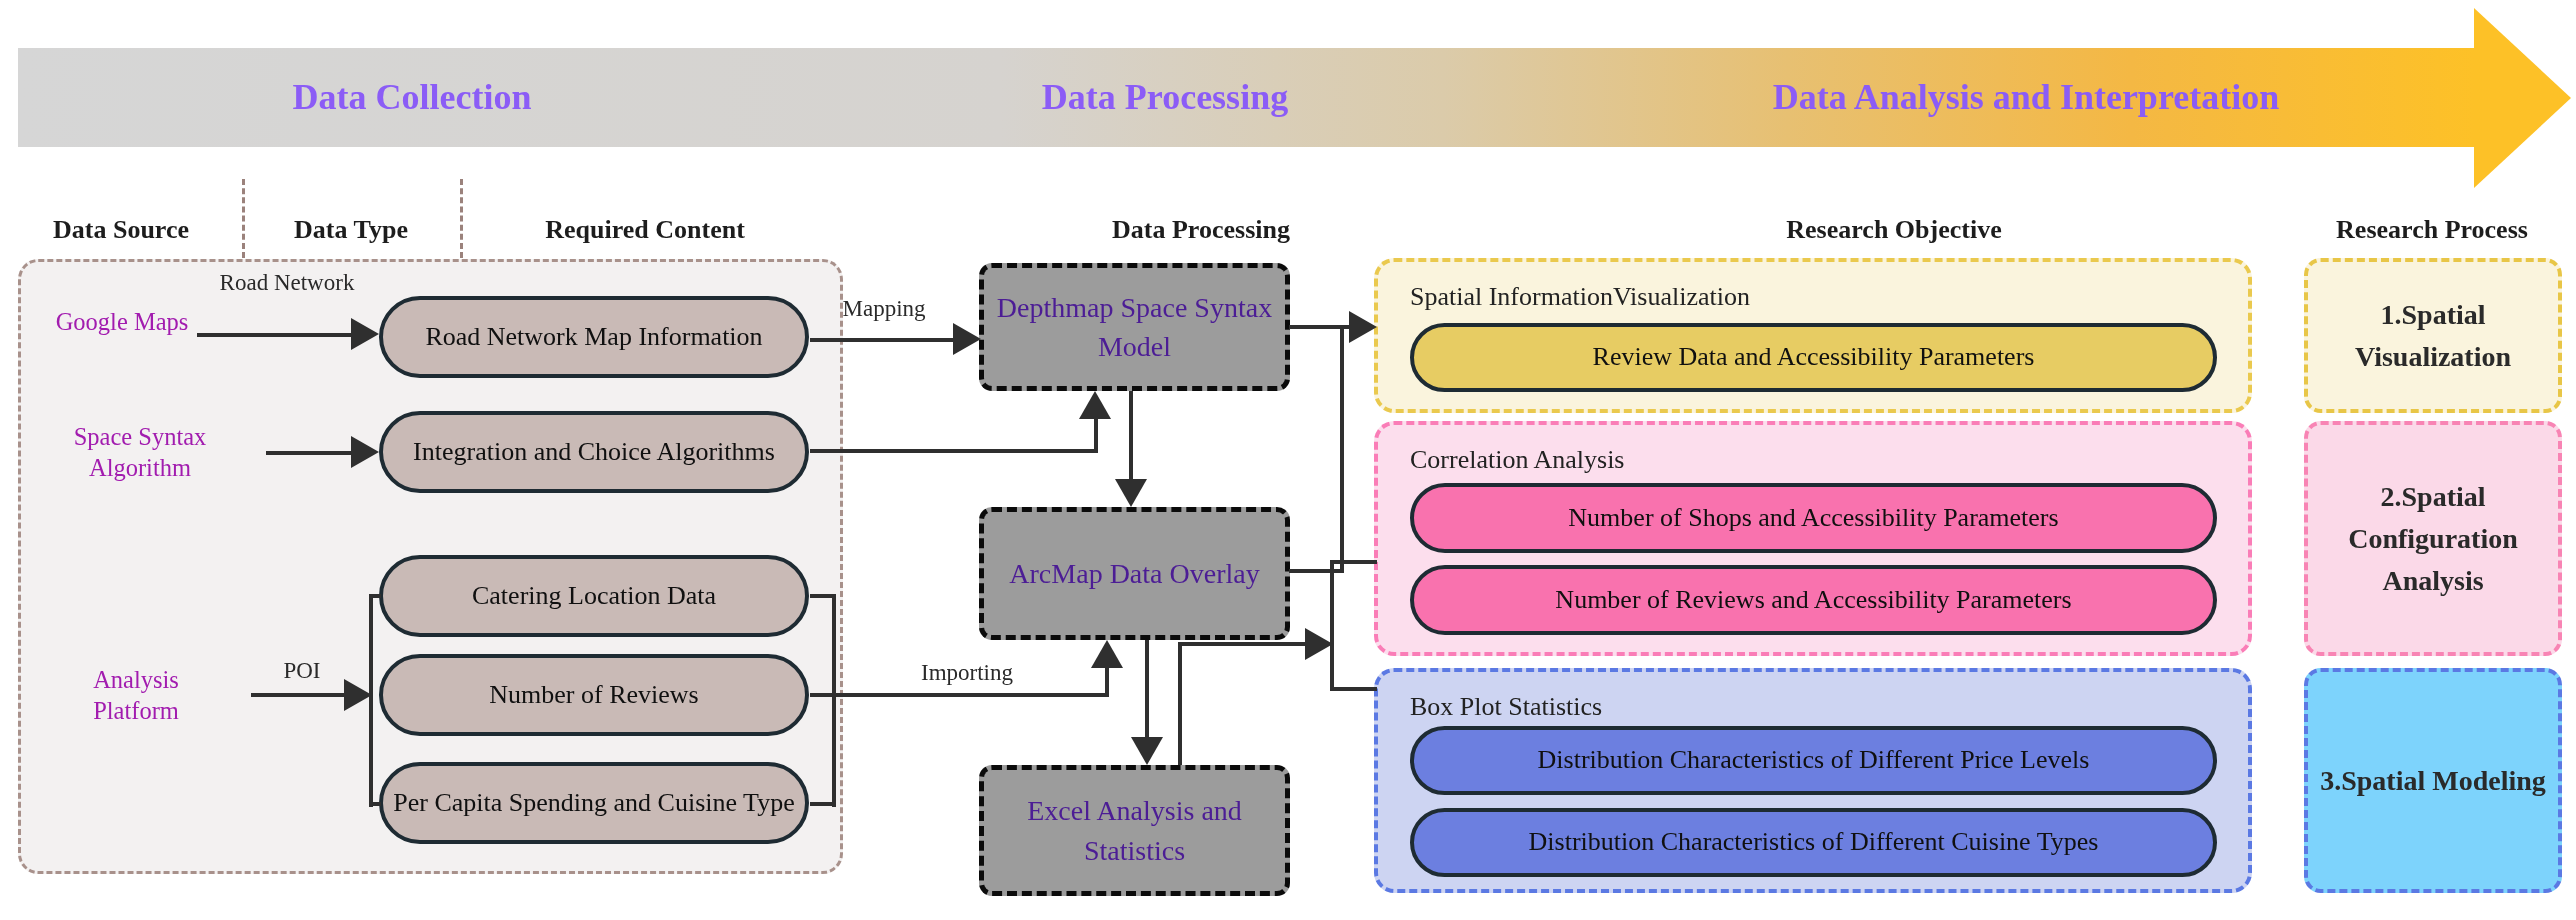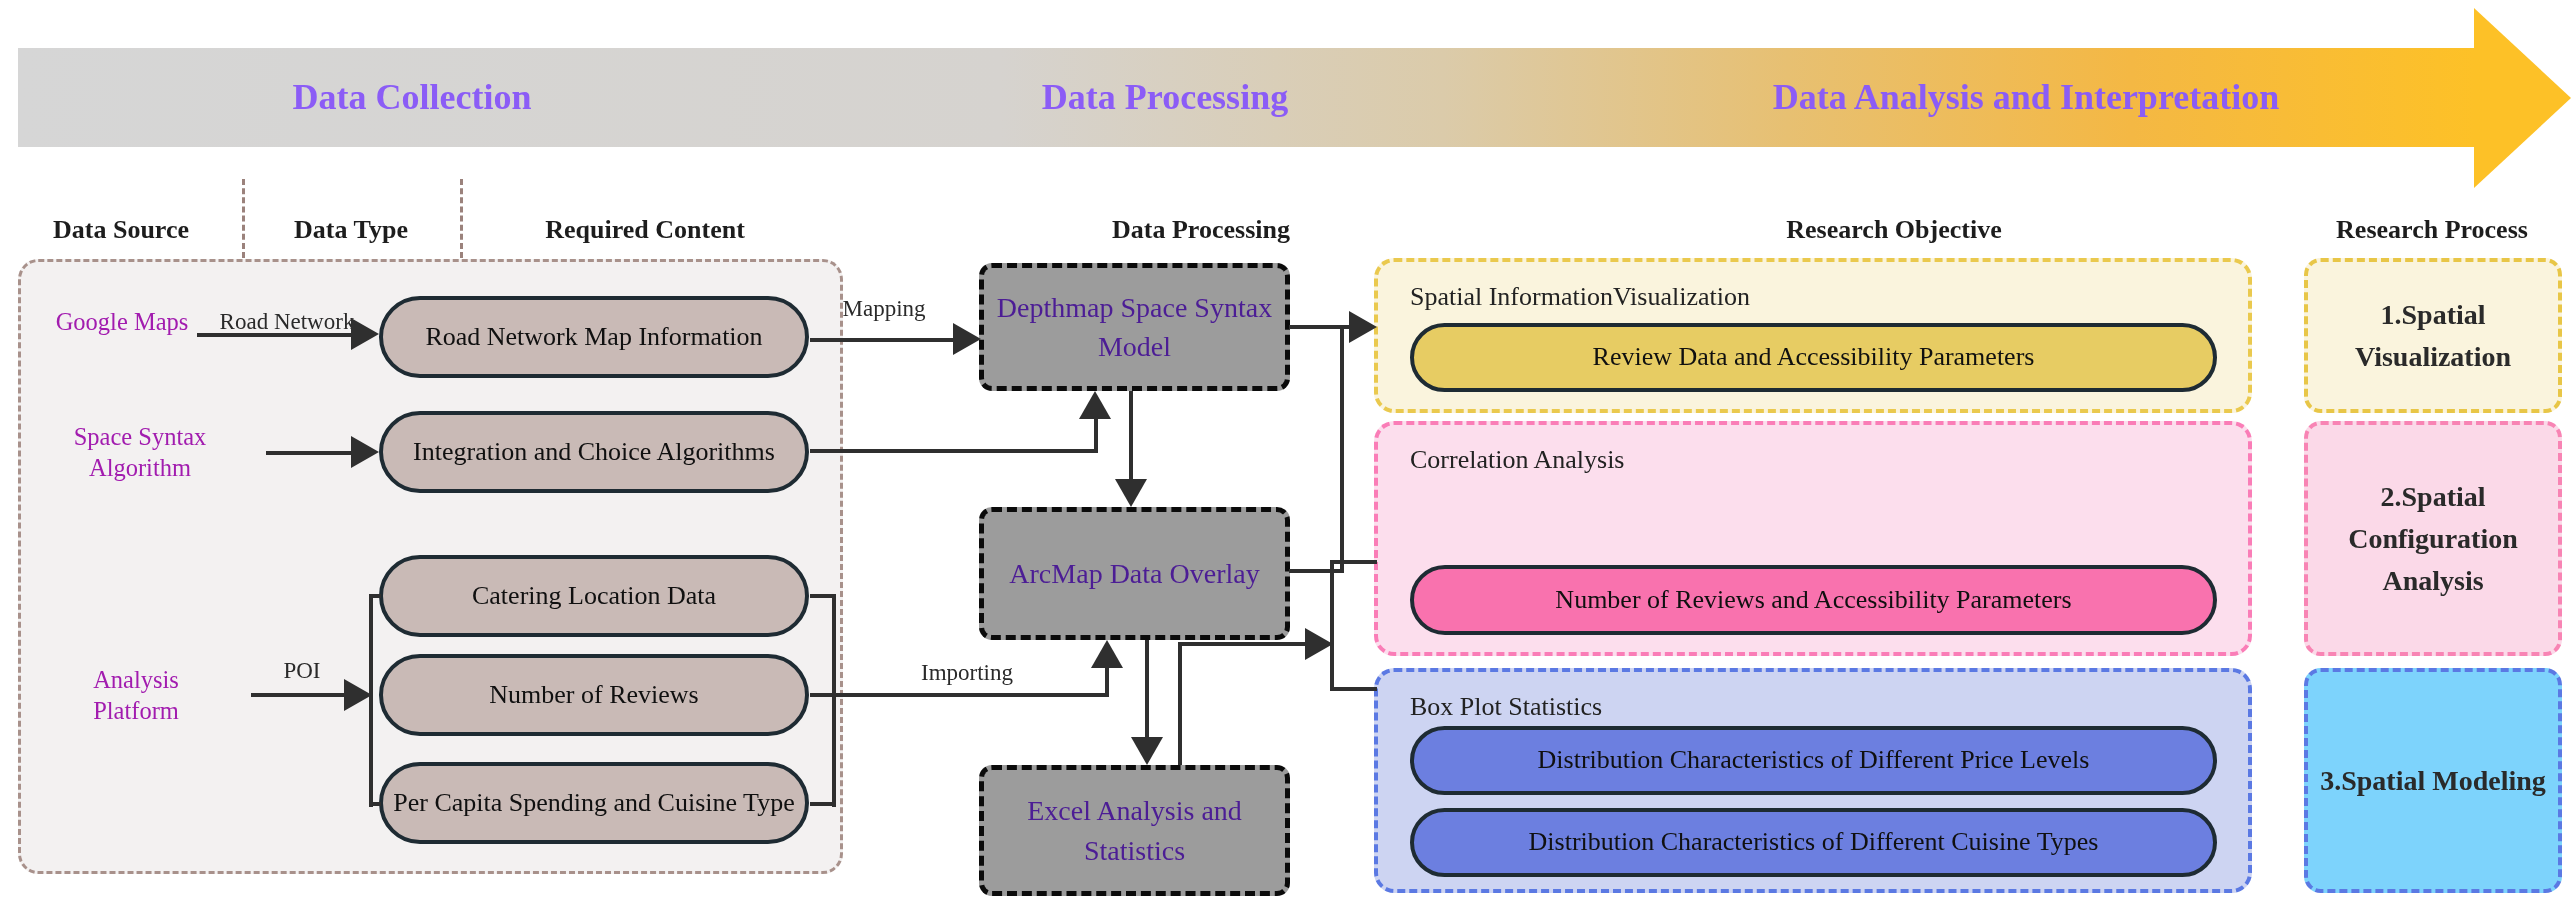--- a/index.html
+++ b/index.html
@@ -75,21 +75,21 @@
   <div class="col-head" style="left:1894px;">Research Objective</div>
   <div class="col-head" style="left:2432px;">Research Process</div>
   <div class="col-sep" style="left:242px;"></div>
   <div class="col-sep" style="left:460px;"></div>
 
   <div class="panel panel-collection"></div>
 
   <div class="flabel" style="left:122px;top:306px;width:149px;">Google Maps</div>
   <div class="flabel" style="left:140px;top:421px;width:185px;">Space Syntax Algorithm</div>
   <div class="flabel" style="left:136px;top:664px;width:161px;">Analysis Platform</div>
-  <div class="elabel" style="left:287px;top:268px;width:149px;margin-top:39px;">Road Network</div>
+  <div class="elabel" style="left:287px;top:268px;width:149px;">Road Network</div>
   <div class="elabel" style="left:302px;top:656px;width:96px;">POI</div>
   <div class="elabel" style="left:884px;top:294px;width:155px;">Mapping</div>
   <div class="elabel" style="left:967px;top:658px;width:167px;">Importing</div>
 
   <div class="pill pill-taupe" style="top:296px;height:82px;">Road Network Map Information</div>
   <div class="pill pill-taupe" style="top:411px;height:82px;">Integration and Choice Algorithms</div>
   <div class="pill pill-taupe" style="top:555px;height:82px;">Catering Location Data</div>
   <div class="pill pill-taupe" style="top:654px;height:82px;">Number of Reviews</div>
   <div class="pill pill-taupe" style="top:762px;height:82px;">Per Capita Spending and Cuisine Type</div>
 
@@ -98,20 +98,21 @@
   <div class="gbox" style="top:765px;height:131px;">Excel Analysis and Statistics</div>
 
   <div class="panel panel-yellow"></div>
   <div class="panel panel-pink"></div>
   <div class="panel panel-blue"></div>
   <div class="panel-label" style="left:1410px;top:282px;">Spatial InformationVisualization</div>
   <div class="panel-label" style="left:1410px;top:445px;">Correlation Analysis</div>
   <div class="panel-label" style="left:1410px;top:692px;">Box Plot Statistics</div>
 
   <div class="pill pill-yellow" style="top:323px;height:69px;">Review Data and Accessibility Parameters</div>
+  <div class="pill pill-pink" style="top:483px;height:70px;">Number of Shops and Accessibility Parameters</div>
   <div class="pill pill-pink" style="top:565px;height:70px;">Number of Reviews and Accessibility Parameters</div>
   <div class="pill pill-blue" style="top:726px;height:69px;">Distribution Characteristics of Different Price Levels</div>
   <div class="pill pill-blue" style="top:808px;height:69px;">Distribution Characteristics of Different Cuisine Types</div>
 
   <div class="rpbox rp1" style="top:258px;height:155px;">1.Spatial Visualization</div>
   <div class="rpbox rp2" style="top:421px;height:235px;">2.Spatial Configuration Analysis</div>
   <div class="rpbox rp3" style="top:668px;height:225px;">3.Spatial Modeling</div>
 
   <div class="hl" style="left:197px;top:333px;width:154px;"></div>
   <div class="ah-r" style="left:351px;top:318px;"></div>

